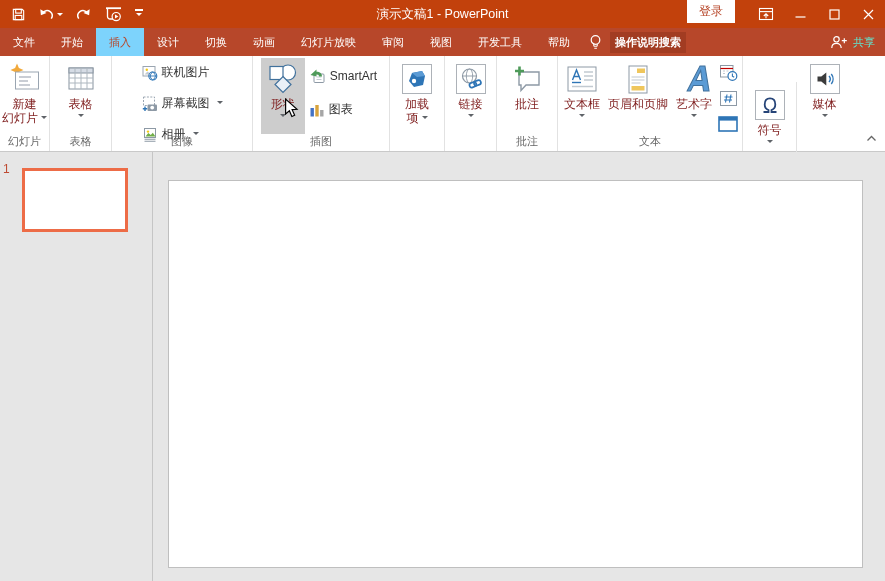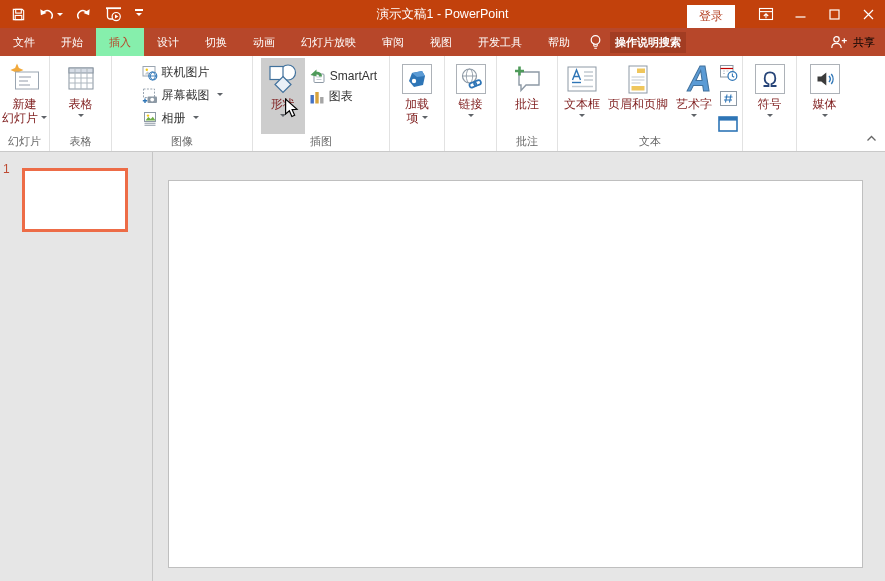--- a/index.html
+++ b/index.html
@@ -7,43 +7,43 @@
   body { font-family:"Liberation Sans","DejaVu Sans",sans-serif; background:#E6E6E6; position:relative; }
   .app { width:885px; height:581px; display:flex; flex-direction:column; }
 
   
   .titlebar { height:28px; background:#c2410c; display:flex; align-items:center; position:relative; flex:0 0 auto; }
   .qat { display:flex; align-items:center; gap:4px; padding-left:7px; }
   .qat-btn { display:flex; align-items:center; justify-content:center; height:24px; padding:0 4px; cursor:default; }
   .qat-caret { width:0; height:0; border:3px solid transparent; border-top-color:#fff; margin-left:2px; margin-top:3px; }
   .qat-bar { width:8px; height:1.5px; background:#fff; margin-bottom:2px; }
   .win-title { position:absolute; left:0; right:0; text-align:center; color:#fff; font-size:12.5px; pointer-events:none; }
-  .tb-right { margin-left:auto; display:flex; align-items:flex-end; height:100%; }
+  .tb-right { margin-left:auto; display:flex; align-items:flex-start; height:100%; }
   .signin { background:#fff; color:#B7472A; font-size:12px; padding:3px 12px; margin-right:14px; cursor:default; }
   .winbtn { width:34px; height:28px; display:flex; align-items:center; justify-content:center; }
 
   
   .tabrow { height:28px; background:#B7472A; display:flex; align-items:stretch; flex:0 0 auto; font-size:11px; }
   .tab { color:#fff; display:flex; align-items:center; padding:0 13px; cursor:default; white-space:nowrap; }
-  .tab.active { background:#86efac; color:#B7472A; }
+  .tab.active { background:#7dd3fc; color:#B7472A; }
   .tellme { display:flex; align-items:center; color:#fff; margin-left:6px; }
   .tellme .hl { background:#A23C22; padding:3px 5px; margin-left:8px;font-weight:bold; }
-  .share { margin-left:auto; display:flex; align-items:center; color:#000000; padding:0 10px; gap:5px; }
+  .share { margin-left:auto; display:flex; align-items:center; color:#5eead4; padding:0 10px; gap:5px; }
 
   
   .ribbon { height:96px; background:#fff; border-bottom:1px solid #C9C9C9; display:flex; position:relative; flex:0 0 auto; }
   .group { position:relative; border-right:1px solid #E2E2E2; height:100%; padding:2px 2px 16px 2px; display:flex; align-items:flex-start; justify-content:center; }
   .group-label { position:absolute; bottom:2px; left:0; right:0; text-align:center; font-size:11px; color:#666; white-space:nowrap; }
   .bigbtn { display:flex; flex-direction:column; align-items:center; padding:3px 4px 0 4px; height:76px; cursor:default; }
   .bigbtn .bicon { height:36px; display:flex; align-items:center; justify-content:center; }
   .blbl { font-size:12px; color:#7f1d1d; line-height:14px; text-align:center; white-space:nowrap; }
   .dArr { width:0; height:0; border:3.5px solid transparent; border-top-color:#5f6368; margin-top:3px; }
   .dArr.inline { display:inline-block; margin-left:3px; margin-top:0; vertical-align:middle; }
   .hovered { background:#CDCDCD; }
-  .smallcol { display:flex; flex-direction:column; justify-content:flex-start; gap:2px; padding-top:4px; }
+  .smallcol { display:flex; flex-direction:column; justify-content:flex-start; gap:10px; padding-top:4px; }
   .smallbtn { display:flex; align-items:center; gap:4px; font-size:12px; color:#333; padding:2px 4px; cursor:default; white-space:nowrap; }
   .iconcol { display:flex; flex-direction:column; gap:4px; padding-top:3px; }
   .iconbtn { width:24px; height:22px; display:flex; align-items:center; justify-content:center; cursor:default; }
   .iconbox { width:30px; height:30px; border:1px solid #ADB2B8; background:#fff; display:flex; align-items:center; justify-content:center; }
   .collapse { position:absolute; right:8px; bottom:5px; cursor:default; }
   .cursor-arrow { position:absolute; left:284px; top:42px; z-index:5; pointer-events:none; }
 
   
   .bodyarea { flex:1; display:flex; min-height:0; }
   .panel { width:153px; background:#E6E6E6; border-right:1px solid #C5C5C5; position:relative; flex:0 0 auto; }
@@ -226,21 +226,21 @@
         <div class="bicon">
           <svg width="36" height="32" viewBox="0 0 36 32">
               <circle cx="23" cy="9.5" r="7.5" fill="#fff" stroke="#41719C" stroke-width="1.2"></circle>
               <rect x="5" y="3.5" width="13" height="13" fill="#fff" stroke="#41719C" stroke-width="1.2"></rect>
               <path d="M18 13.5 l8 8 -8 8 -8-8z" fill="#EAF0F7" stroke="#41719C" stroke-width="1.2"></path>
             </svg>
         </div>
         <span class="blbl">形状</span>
         <span class="dArr"></span>
       </div>
-      <div class="smallcol" style="gap:0;padding-top:8px;justify-content:space-between;">
+      <div class="smallcol" style="gap:13px;padding-top:8px;justify-content:space-between;">
         <div class="smallbtn">
           <svg width="17" height="16" viewBox="0 0 17 16">
               <rect x="5" y="6" width="10" height="8.5" rx="1" fill="#fff" stroke="#8D99A5"></rect>
               <path d="M7.5 9 h5 M7.5 11.5 h5" stroke="#C2CAD1" stroke-width="1.2"></path>
               <path d="M1.5 7 L7.5 1.5 v2.3 c3.5 0 5.5 1.8 5.5 4.7 h-3 c0-1.5-1-2.2-2.5-2.2 v2.2z" fill="#4E9A59"></path>
             </svg>
           <span>SmartArt</span>
         </div>
         <div class="smallbtn">
           <svg width="16" height="16" viewBox="0 0 16 16">
@@ -359,21 +359,21 @@
         <div class="iconbtn">
           <svg width="20" height="16" viewBox="0 0 20 16">
               <rect x="1" y="1" width="18" height="14" fill="#fff" stroke="#2E75B6" stroke-width="1.6"></rect>
               <rect x="1" y="1" width="18" height="3.6" fill="#2E75B6"></rect>
             </svg>
         </div>
       </div>
       <div class="group-label">文本</div>
     </div>
 
-    <div class="group" style="width:54px;">
+    <div class="group" style="width:54px;margin-top:26px;">
       <div class="bigbtn">
         <div class="bicon">
           <div class="iconbox">
               <svg width="22" height="22" viewBox="0 0 22 22">
                 <path d="M4.5 18 h5 v-2 c-2.4-1-3.8-3-3.8-5.6 C5.7 6.6 7.9 4.3 11 4.3 s5.3 2.3 5.3 6.1 c0 2.6-1.4 4.6-3.8 5.6 v2 h5" fill="none" stroke="#264478" stroke-width="1.8"></path>
               </svg>
             </div>
         </div>
         <span class="blbl">符号</span>
         <span class="dArr"></span>

